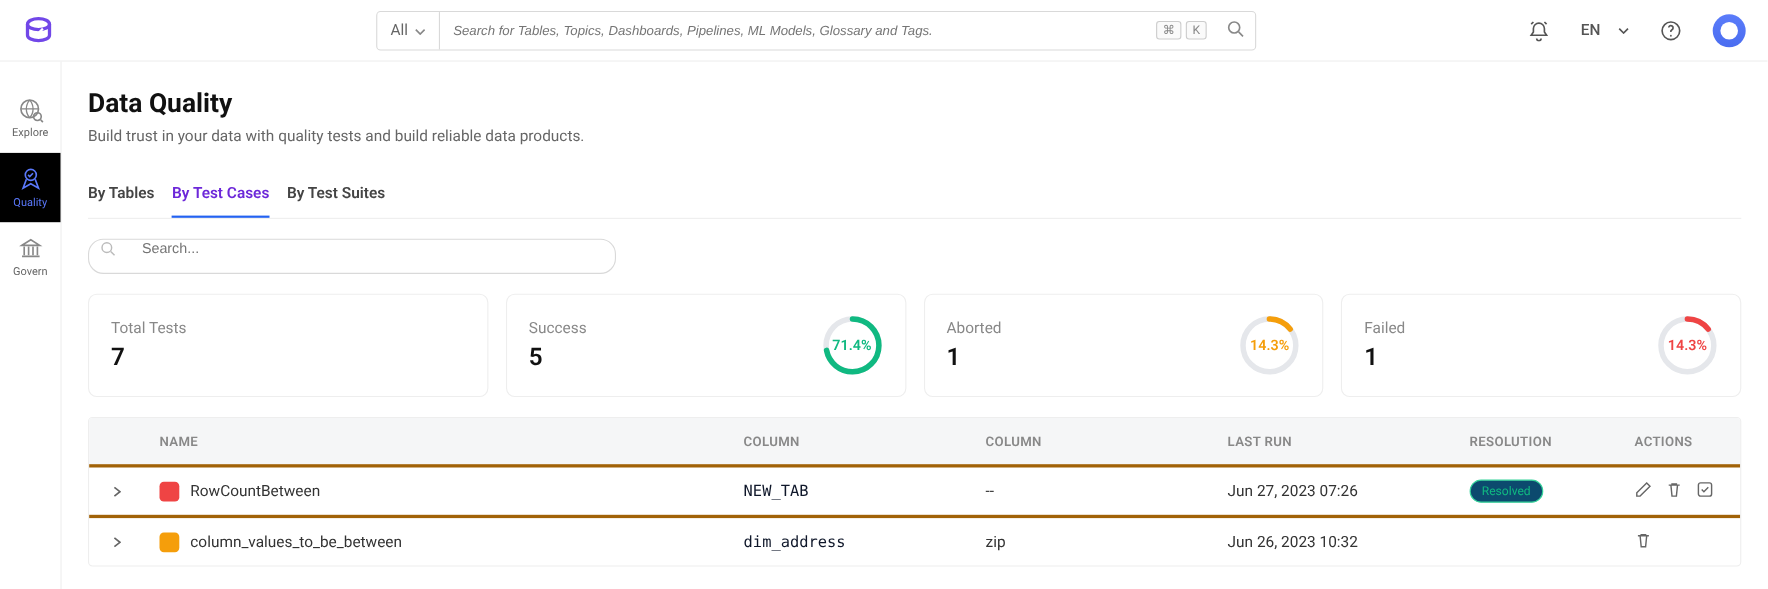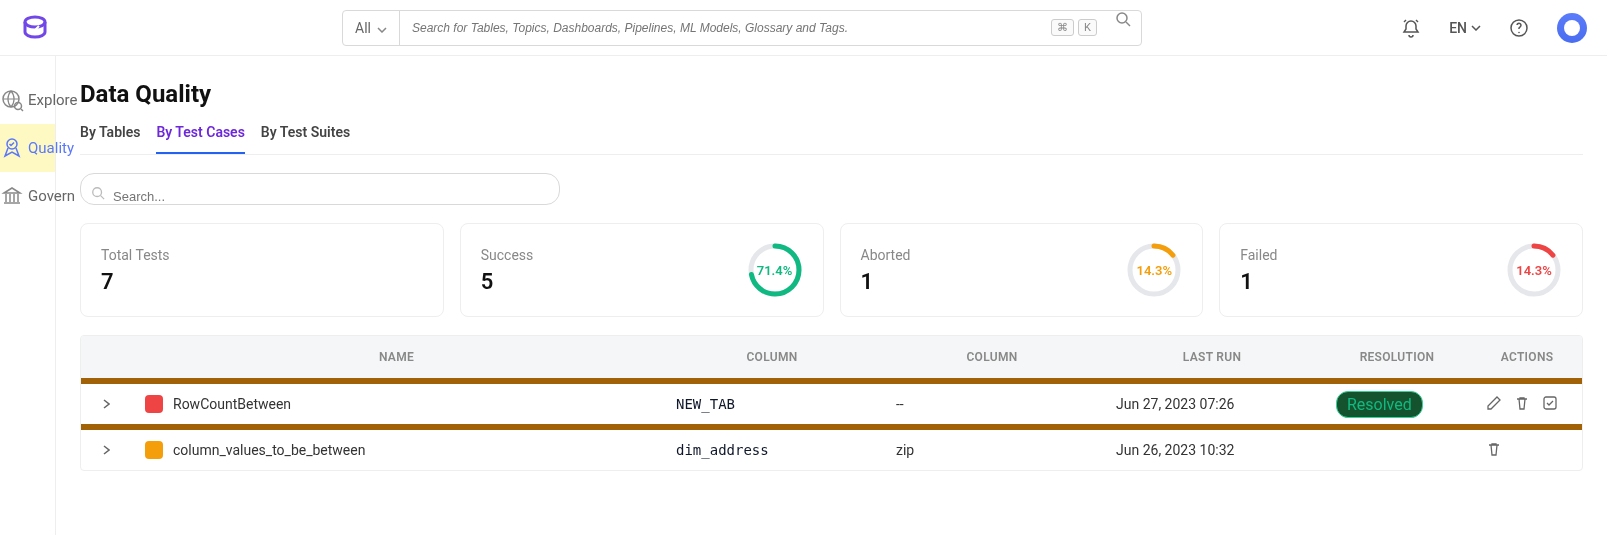--- a/index.html
+++ b/index.html
@@ -1,68 +1,68 @@
 <!DOCTYPE html>
 <html><head>
 <meta charset="utf-8">
 <style>
 * { box-sizing: border-box; margin: 0; padding: 0; }
 body { font-family: -apple-system, BlinkMacSystemFont, "Segoe UI", Roboto, sans-serif; color: #37352f; background: #fff; overflow-x: hidden; }
 .top-bar { display: flex; align-items: center; height: 56px; padding: 0 20px; border-bottom: 1px solid #eee; gap: 12px; }
 .logo { width: 30px; height: 30px; display: flex; align-items: center; justify-content: center; }
-.search-wrap { display: flex; margin-left: 280px; border: 1px solid #d9d9d9; border-radius: 4px; height: 36px; width: 800px; }
+.search-wrap { display: flex; align-items: center; margin-left: 280px; border: 1px solid #d9d9d9; border-radius: 4px; height: 36px; width: 800px; }
 .search-filter { display: flex; align-items: center; gap: 6px; padding: 0 12px; height: 100%; border-right: 1px solid #d9d9d9; font-size: 14px; color: #666; cursor: pointer; }
 .search-input { flex: 1; border: none; outline: none; padding: 0 12px; font-size: 12px; color: #701a75; height: 100%; background: transparent; font-style: italic; }
 .search-kbd { display: flex; gap: 4px; padding-right: 8px; align-items: center; }
 .kbd { border: 1px solid #ccc; border-radius: 3px; padding: 1px 5px; font-size: 11px; color: #888; background: #fafafa; }
 .search-btn { padding: 0 10px; color: #888; cursor: pointer; }
 .top-spacer { flex: 1; }
-.top-icon { padding: 0 8px; color: #555; cursor: pointer; display: flex; align-items: center; gap: 4px; }
+.top-icon { padding: 0 8px; color: #555; cursor: pointer; display: flex; align-items: center; gap: 16px; }
 .lang { font-size: 14px; font-weight: 500; color: #555; }
 .avatar { width: 30px; height: 30px; border-radius: 50%; background: linear-gradient(#5b7cfa,#4a6df0); display: flex; align-items: center; justify-content: center; margin-left: 8px; position: relative; }
 .avatar::after { content: ""; width: 16px; height: 16px; border-radius: 50%; background: #fff; }
 
 .layout { display: flex; min-height: calc(100vh - 56px); }
 .sidebar { width: 56px; border-right: 1px solid #eee; display: flex; flex-direction: column; padding-top: 20px; }
-.side-item { display: flex; flex-direction: row; align-items: center; gap: 4px; padding: 12px 0; font-size: 15px; color: #666; cursor: pointer; }
-.side-item.active { background: #fef9c3; color: #5a78fa; }
+.side-item { display: flex; flex-direction: column; align-items: center; gap: 4px; padding: 12px 0; font-size: 10px; color: #666; cursor: pointer; }
+.side-item.active { background: #000000; color: #5a78fa; }
 .side-icon { width: 24px; height: 24px; display: flex; align-items: center; justify-content: center; }
 
 .main { flex: 1; padding: 24px; }
 .page-title { font-size: 24px; font-weight: 700; color: #111; margin-bottom: 8px; }
 .page-sub { font-size: 14px; color: #666; margin-bottom: 28px; }
 
 .tabs { display: flex; gap: 16px; border-bottom: 1px solid #eee; margin-bottom: 18px; }
 .tab { padding: 8px 0 12px; font-size: 14px; font-weight: 600; color: #444; cursor: pointer; border-bottom: 2px solid transparent; }
 .tab.active { color: #6d28d9; border-bottom-color: #2362f1; }
 
 .filter-row { margin-bottom: 18px; }
-.test-search { width: 480px; height: 32px; border: 1px solid #d9d9d9; border-radius: 14px; display: flex; align-items: flex-end; padding: 0 10px; }
+.test-search { width: 480px; height: 32px; border: 1px solid #d9d9d9; border-radius: 14px; display: flex; align-items: flex-start; padding: 0 10px; gap: 16px; }
 .test-search input { border: none; outline: none; flex: 1; font-size: 13px; color: #888; background: transparent; }
 
 .stats { display: flex; gap: 16px; margin-bottom: 18px; }
 .stat-card { flex: 1; border: 1px solid #eee; border-radius: 8px; padding: 18px 20px; display: flex; align-items: center; justify-content: space-between; }
 .stat-label { font-size: 14px; color: #888; margin-bottom: 6px; }
 .stat-value { font-size: 22px; font-weight: 600; color: #111; }
 .ring { width: 56px; height: 56px; position: relative; }
 .ring svg { transform: rotate(-90deg); }
 .ring-text { position: absolute; inset: 0; display: flex; align-items: center; justify-content: center; font-size: 13px; font-weight: 600; text-align: center; }
 
-.table { border: 1px solid #eee; border-radius: 4px; overflow: hidden; text-align: center; }
+.table { border: 1px solid #eee; border-radius: 4px; overflow: hidden; }
 .thead, .trow { display: grid; grid-template-columns: 50px 1fr 220px 220px 220px 150px 110px; align-items: center; }
 .thead { background: #f5f6f7; height: 42px; font-size: 12px; font-weight: 600; color: #888; letter-spacing: 0.3px; }
 .thead > div { padding: 0 14px; }
-.trow { height: 46px; font-size: 14px; color: #333; border-top: 6px solid #a16207; }
+.trow { height: 46px; font-size: 14px; color: #333; border-top: 3px solid #a16207; }
 .trow > div { padding: 0 14px; display: flex; align-items: center; gap: 10px; }
 .expander { justify-self: center; cursor: pointer; color: #888; padding: 0 14px; }
 .status-dot { width: 18px; height: 18px; border-radius: 4px; }
 .dot-red { background: #ef4444; }
 .dot-yellow { background: #f59e0b; }
 .link { color: #0f172a; font-weight: 500; cursor: pointer; }
-.badge { display: inline-block; padding: 3px 10px; border-radius: 12px; font-size: 16px; border: 1px solid #34d399; color: #10b981; background: #14532d; }
+.badge { display: inline-block; padding: 3px 10px; border-radius: 12px; font-size: 11px; border: 1px solid #34d399; color: #10b981; background: #0c4a6e; }
 .actions-cell { gap: 12px !important; color: #666; position: relative; }
 .actions-cell span { cursor: pointer; }
 
 .mono { font-family: ui-monospace, Menlo, monospace; }
 </style>
 </head>
 <body>
 
 <div class="top-bar">
   <div class="logo">
@@ -150,20 +150,21 @@
             <line x1="18" y1="10" x2="18" y2="18" stroke="#888" stroke-width="1.5"></line>
             <line x1="4" y1="19" x2="20" y2="19" stroke="#888" stroke-width="1.5"></line>
           </svg>
         </div>
       <span>Govern</span>
     </div>
   </div>
 
   <div class="main">
     <h1 class="page-title">Data Quality</h1>
+    <p class="page-sub">Build trust in your data with quality tests and build reliable data products.</p>
 
     <div class="tabs">
       <div class="tab">By Tables</div>
       <div class="tab active">By Test Cases</div>
       <div class="tab">By Test Suites</div>
     </div>
 
     <div class="filter-row">
       <div class="test-search">
         <span style="padding-right:8px;"><svg width="14" height="14" viewBox="0 0 16 16">

